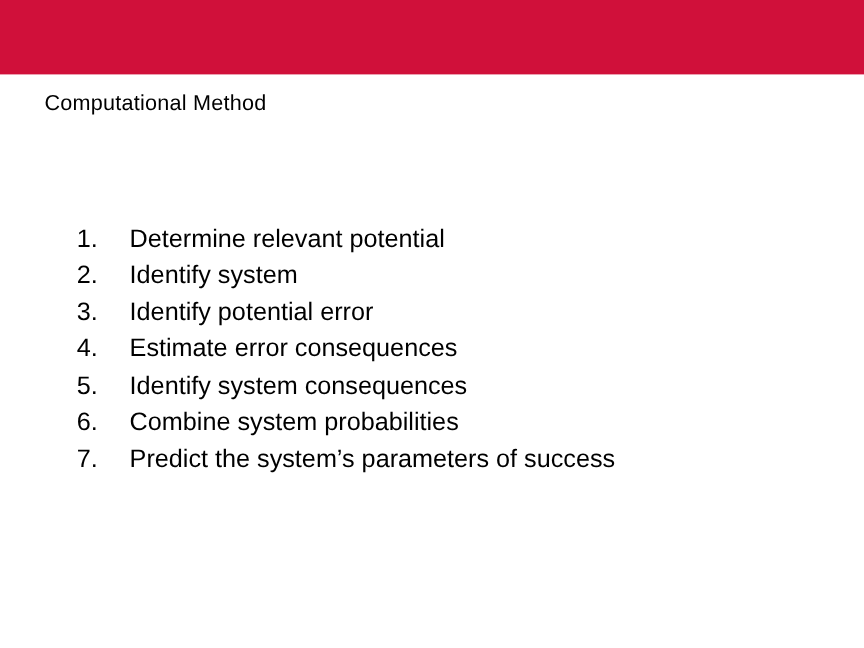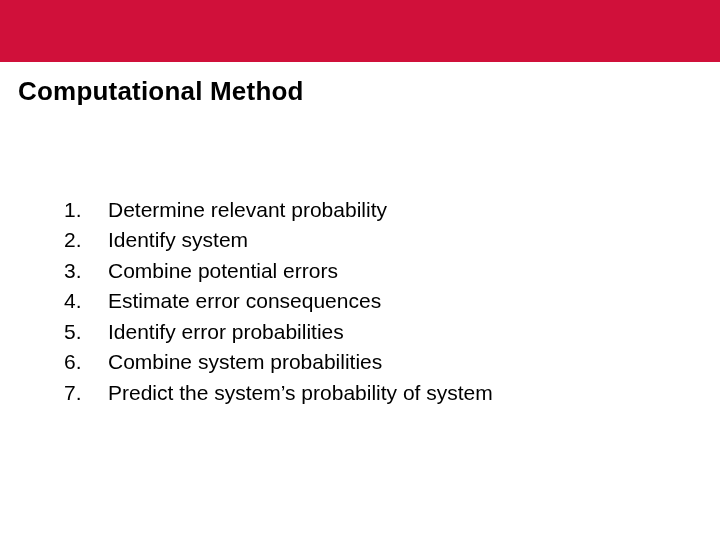--- a/index.html
+++ b/index.html
@@ -9,24 +9,25 @@
     background: #ffffff;
     color: #000000;
     position: relative;
   }
   .top-bar {
     width: 100%;
     height: 62px;
     background: #d0103a;
   }
   .title {
-    font-size: 26px;
-    font-weight: bold;
+    font-size: 18px;
+    font-weight: normal;
     padding: 14px 0 0 18px;
     letter-spacing: 0.2px;
+    margin-left: 19px;
   }
   .list-wrap {
     padding: 88px 0 0 64px;
   }
   ol.steps {
     list-style: none;
     counter-reset: step;
   }
   ol.steps li {
     counter-increment: step;
@@ -44,34 +45,34 @@
 </head>
 <body>
 
 <div class="top-bar"></div>
 
 <h1 class="title">Computational Method</h1>
 
 <div class="list-wrap">
   <ol class="steps">
     <li>
-        <span>Determine relevant probability</span>
+        <span>Determine relevant potential</span>
       </li>
     <li>
         <span>Identify system</span>
       </li>
     <li>
-        <span>Combine potential errors</span>
+        <span>Identify potential error</span>
       </li>
     <li>
         <span>Estimate error consequences</span>
       </li>
     <li>
-        <span>Identify error probabilities</span>
+        <span>Identify system consequences</span>
       </li>
     <li>
         <span>Combine system probabilities</span>
       </li>
     <li>
-        <span>Predict the system’s probability of system</span>
+        <span>Predict the system’s parameters of success</span>
       </li>
   </ol>
 </div>
 
 </body></html>

